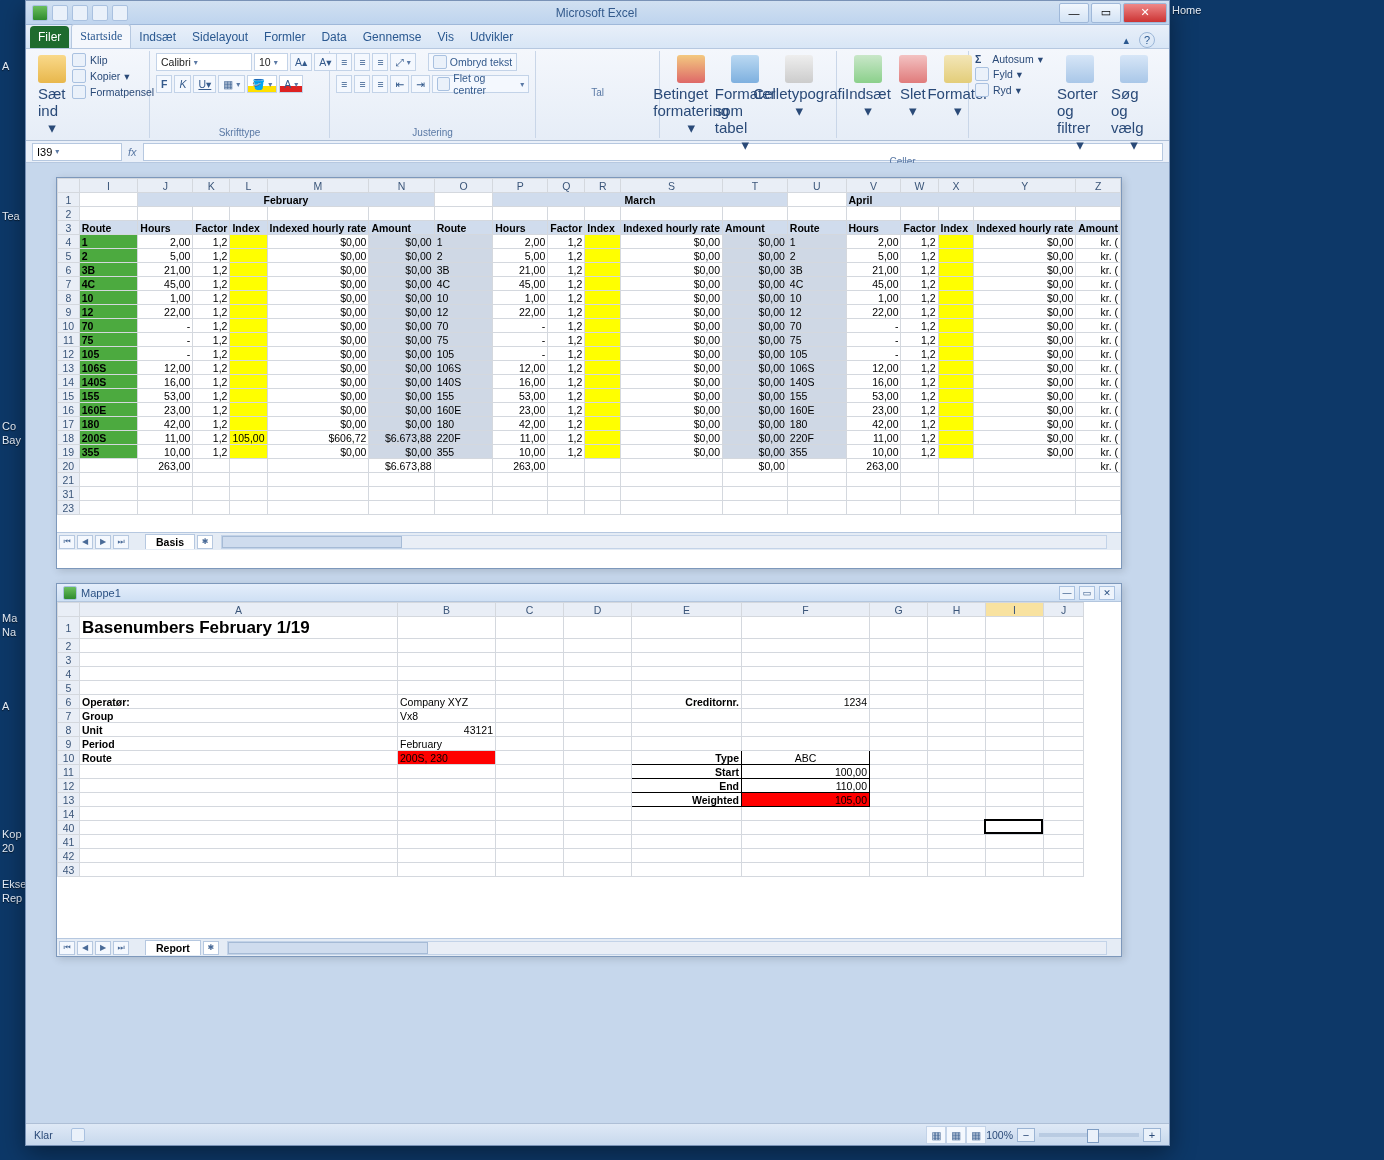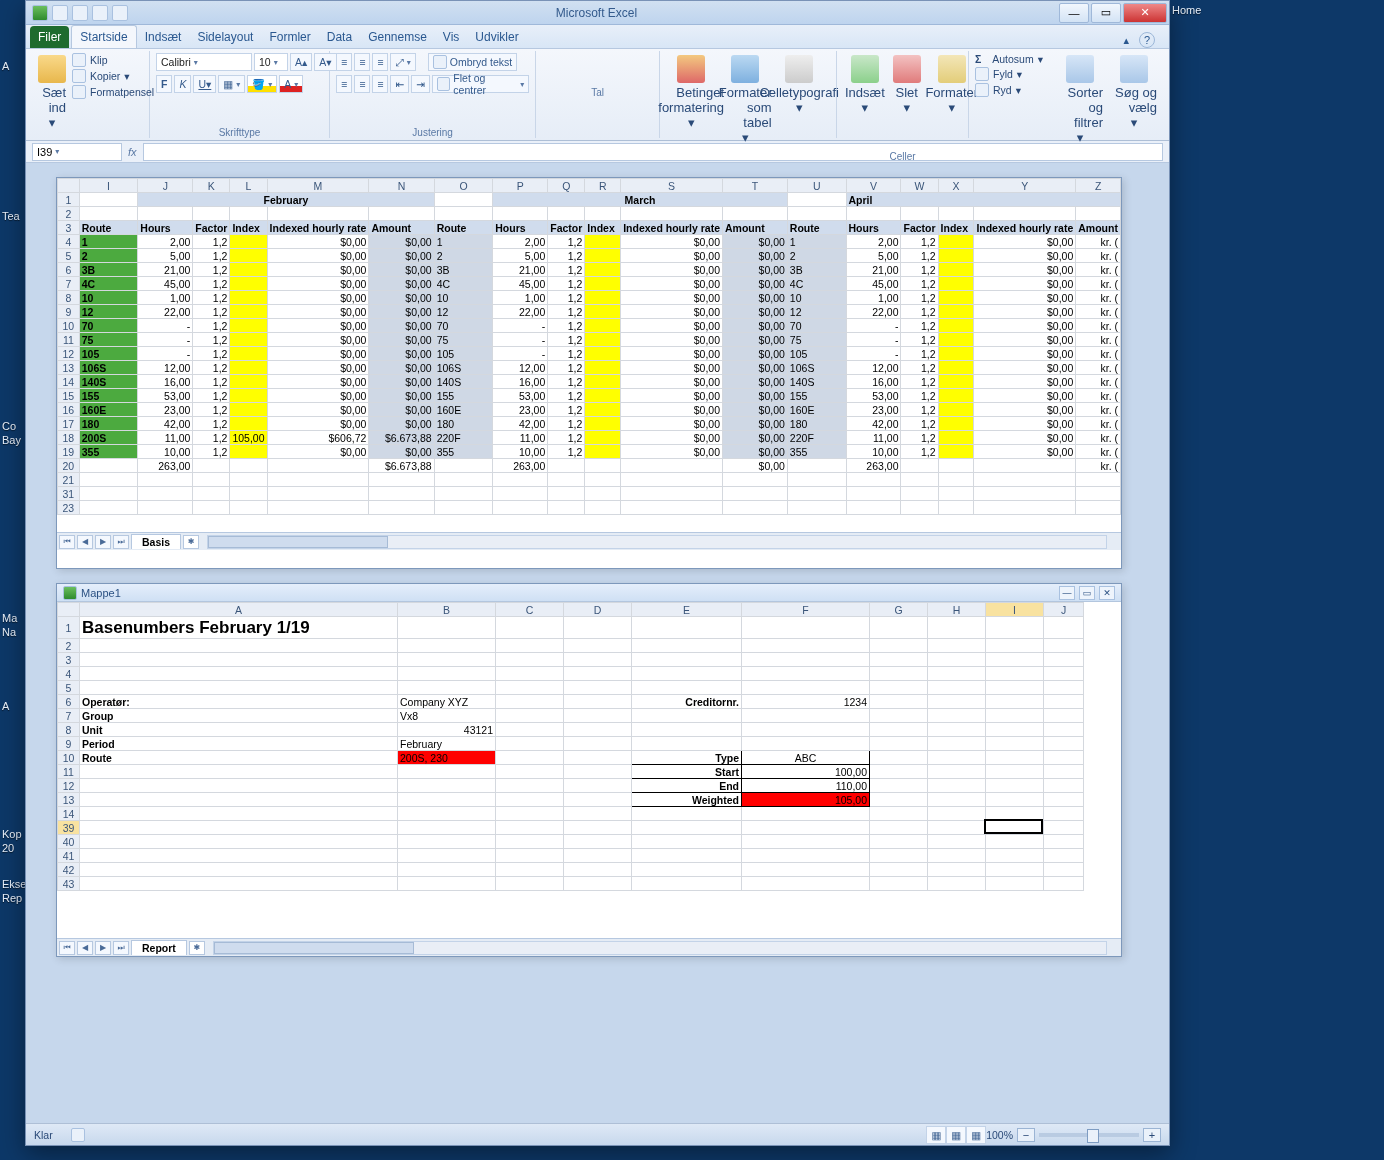--- a/index.html
+++ b/index.html
@@ -11,27 +11,27 @@
   .titlebar { height:24px; background:linear-gradient(#d1e0f1,#bed4ee); border-bottom:1px solid #9fb8d9; display:flex; align-items:center;}
   .qat { display:flex; gap:4px; align-items:center; padding:0 6px;}
   .qaticon{width:16px;height:16px;background:#eaf1fa;border:1px solid #a9c1e0;border-radius:2px;}
   .title { flex:1; text-align:center; color:#335a8c; font-size:12px; }
   .winbtns { display:flex; }
   .winbtn { width:30px; height:20px; margin-right:2px; display:flex; align-items:center; justify-content:center; border:1px solid #9fb8d9; background:linear-gradient(#f2f7fd,#d3e3f5); border-radius:2px; font-size:11px;}
   .winbtn.close{ background:linear-gradient(#e88,#c33); color:#fff; width:44px;}
   .tabs { height:24px; background:linear-gradient(#e8eff9,#d8e6f6); border-bottom:1px solid #b6c8e0; display:flex; align-items:flex-end; padding-left:4px;}
   .rtab { padding:4px 8px; color:#2a5890; font-size:12px; cursor:default;}
   .rtab.file { background:#1e6b2e; color:#fff; border-radius:4px 4px 0 0; margin-right:2px;}
-  .rtab.active{ background:#f4f7fc; border:1px solid #b6c8e0; border-bottom:none; border-radius:3px 3px 0 0;}
+  .rtab.active{ background:#f4f7fc; border:1px solid #b6c8e0; border-bottom:none; border-radius:3px 3px 0 0;font-family:Liberation Serif, serif;}
   .helpbtn { margin-left:auto; margin-right:8px; color:#2a5890; width:16px;height:16px;border:1px solid #9cb7d8;border-radius:8px;display:flex;align-items:center;justify-content:center;}
   .ribbon { height:92px; background:linear-gradient(#f4f7fc,#e6edf7); border-bottom:1px solid #aebfd6; display:flex; align-items:stretch; padding:2px 4px;}
   .rgroup { border-right:1px solid #c9d6e8; padding:2px 6px 2px 6px; display:flex; flex-direction:column; justify-content:space-between; position:relative;}
   .rgroup .gbody{flex:1; display:flex; align-items:flex-start; gap:4px;}
   .rgroup .glabel{ text-align:center; font-size:10px; color:#5a79a5; padding-top:2px;margin-top:32px;}
-  .rbtn { display:flex; flex-direction:column; align-items:center; justify-content:flex-start; width:50px; padding:2px; font-size:13px; text-align:right; color:#2a4a78; cursor:default;}
+  .rbtn { display:flex; flex-direction:column; align-items:center; justify-content:flex-start; width:50px; padding:2px; font-size:15px; text-align:left; color:#2a4a78; cursor:default;}
   .rbtn .bicon{ width:28px; height:28px; border-radius:3px; margin-bottom:2px;}
   .smallcol { display:flex; flex-direction:column; gap:2px; font-size:10.5px; color:#2a4a78;}
   .smallrow{display:flex; gap:4px; align-items:center;}
   .tinyicon{width:14px;height:14px;border:1px solid #a9c1e0;background:#eaf1fa;border-radius:2px;}
   .tinybtn{height:18px;border:1px solid #c3d3e8;background:#f4f8fe;display:inline-flex;align-items:center;padding:0 4px;font-size:10.5px;color:#345a8c;}
   .combo{height:18px;border:1px solid #c3d3e8;background:#fff;display:inline-flex;align-items:center;padding:0 4px;font-size:10.5px;color:#222;}
   .arrow::after{content:"▾"; margin-left:3px; font-size:8px; color:#5a79a5;}
 
   
   .fbar{height:22px;background:#eaf0f9;border-bottom:1px solid #b6c8e0;display:flex;align-items:center;}
@@ -70,21 +70,21 @@
   .gray{background:#cfd8e5;}
   .grn{background:#4caa3f;color:#000;}
   .ylw{background:#ffff00;}
   .red{background:#ff0000;color:#000;text-align:right;}
   .bold{font-weight:bold;}
   .selbox{position:absolute;border:2px solid #000;pointer-events:none;}
 
   
   .sheettabs{height:18px;background:#e5ecf5;border-top:1px solid #b6c8e0;display:flex;align-items:center;font-size:10.5px;}
   .navbtn{width:16px;height:14px;border:1px solid #b6c8e0;background:#f4f8fe;margin-left:2px;display:flex;align-items:center;justify-content:center;font-size:8px;color:#4a6b98;}
-  .stab{padding:1px 10px;border:1px solid #b6c8e0;border-bottom:none;background:#fff;margin-left:2px;font-weight:bold;}
+  .stab{padding:1px 10px;border:1px solid #b6c8e0;border-bottom:none;background:#fff;margin-left:16px;font-weight:bold;}
   .hscroll{flex:1;margin:0 14px 0 8px;height:14px;background:#e9eef6;border:1px solid #c3d3e8;position:relative;}
   .hthumb{position:absolute;height:100%;background:#cfdcee;border:1px solid #a6bbd6;}
 
   
   .dlabel{position:absolute;left:2px;color:#e8f0fb;font-size:11px;text-shadow:0 1px 1px rgba(0,0,0,.6);}
 </style>
 </head>
 <body>
 
 <div class="desktop">
@@ -997,33 +997,20 @@
                     <td></td>
                     <td></td>
                     <td></td>
                     <td></td>
                     <td></td>
                     <td></td>
                     <td></td>
                     <td></td>
                   </tr>
                   <tr>
-                    <th class="row rowhdr sel">39</th>
-                    <td></td>
-                    <td></td>
-                    <td></td>
-                    <td></td>
-                    <td></td>
-                    <td></td>
-                    <td></td>
-                    <td></td>
-                    <td id="cellI39"></td>
-                    <td></td>
-                  </tr>
-                  <tr>
                     <th class="row ">40</th>
                     <td></td>
                     <td></td>
                     <td></td>
                     <td></td>
                     <td></td>
                     <td></td>
                     <td></td>
                     <td></td>
                     <td></td>

